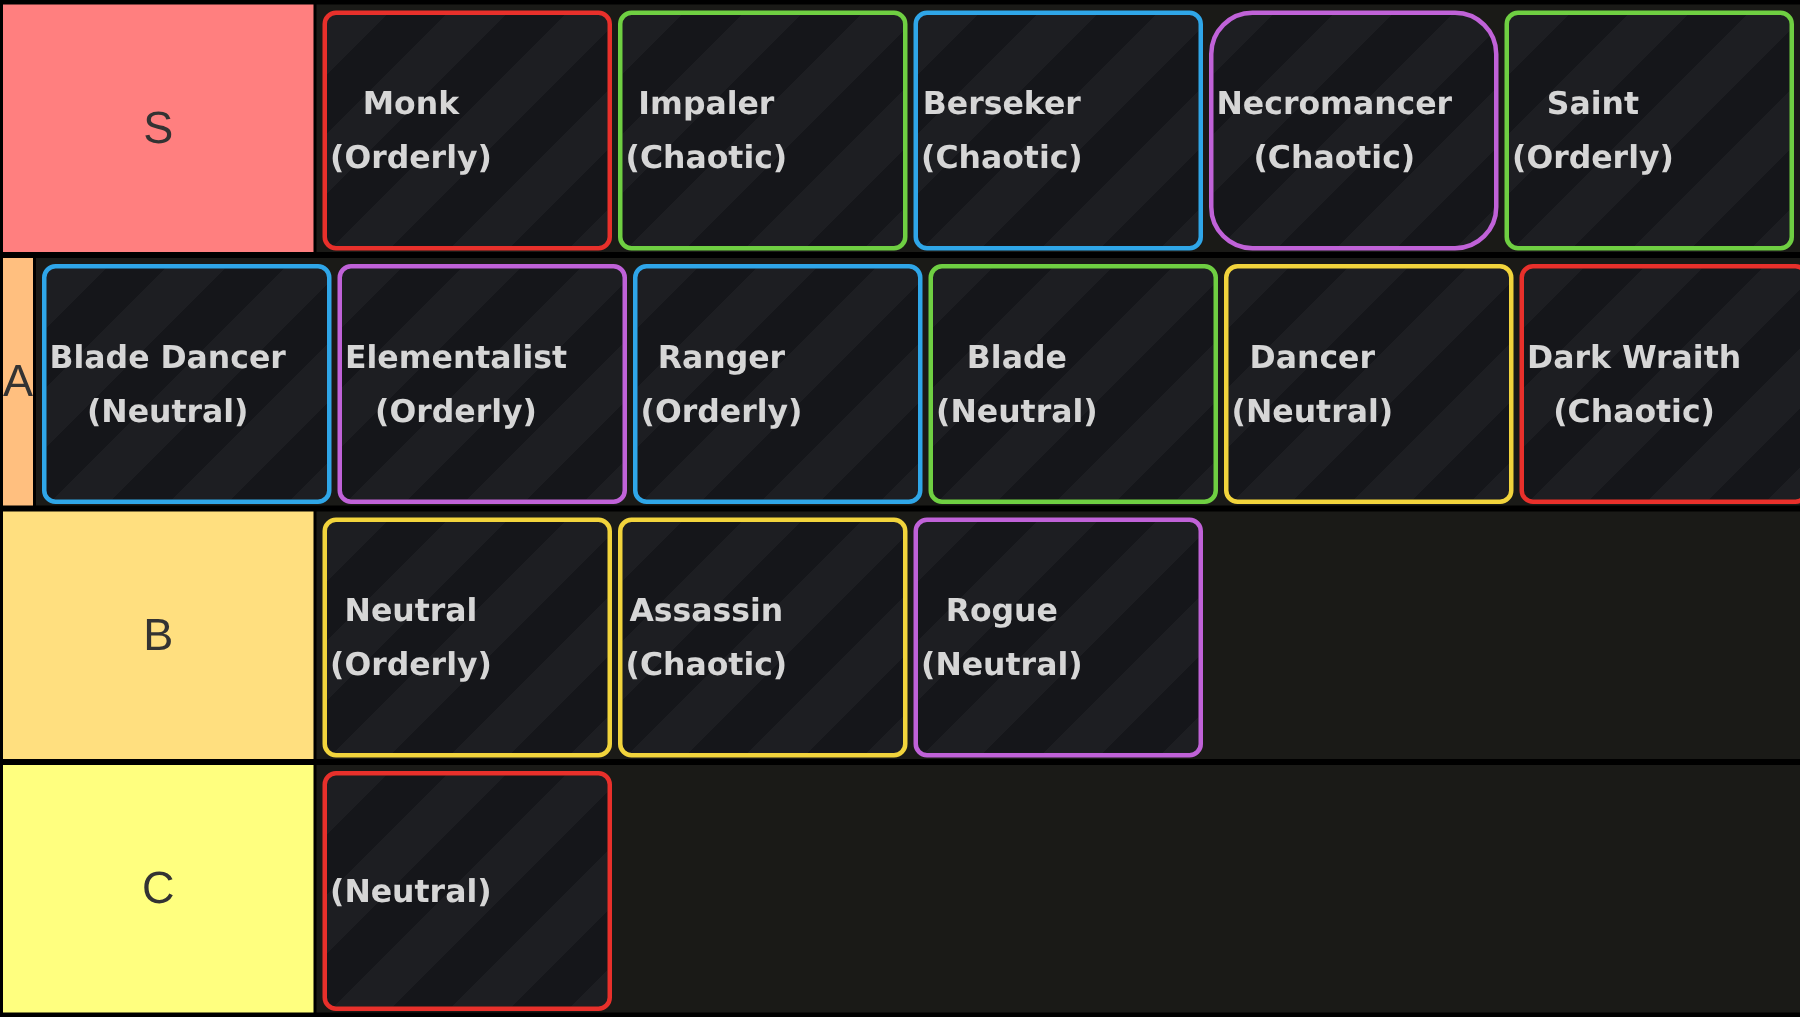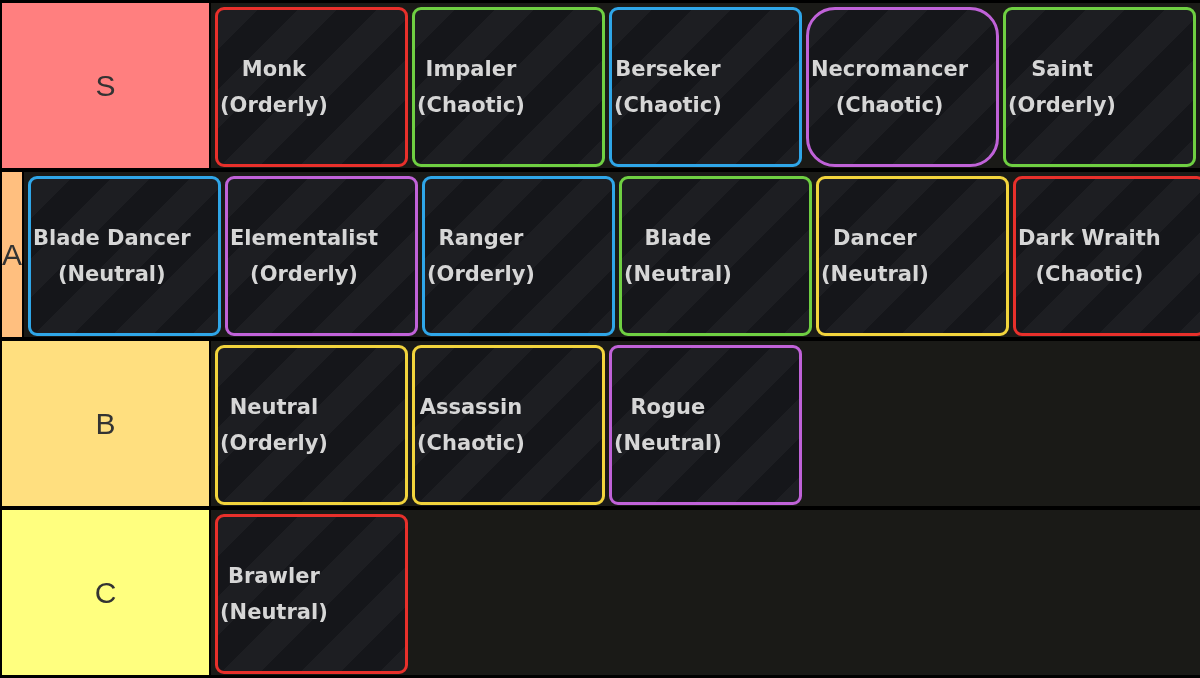--- a/index.html
+++ b/index.html
@@ -117,19 +117,18 @@
             <span>(Neutral)</span>
           </div>
         </div>
       </div>
     </div>
     <div class="row" style="top: 510px; height: 165px;">
       <div class="label" style="background: rgb(255, 255, 127);">C</div>
       <div class="items">
         <div class="card" style="border-color: rgb(232, 48, 43);">
           <div>
-            <span>Brawler</span>
             <span>(Neutral)</span>
           </div>
         </div>
       </div>
     </div>
   </div>
 
 </body></html>

